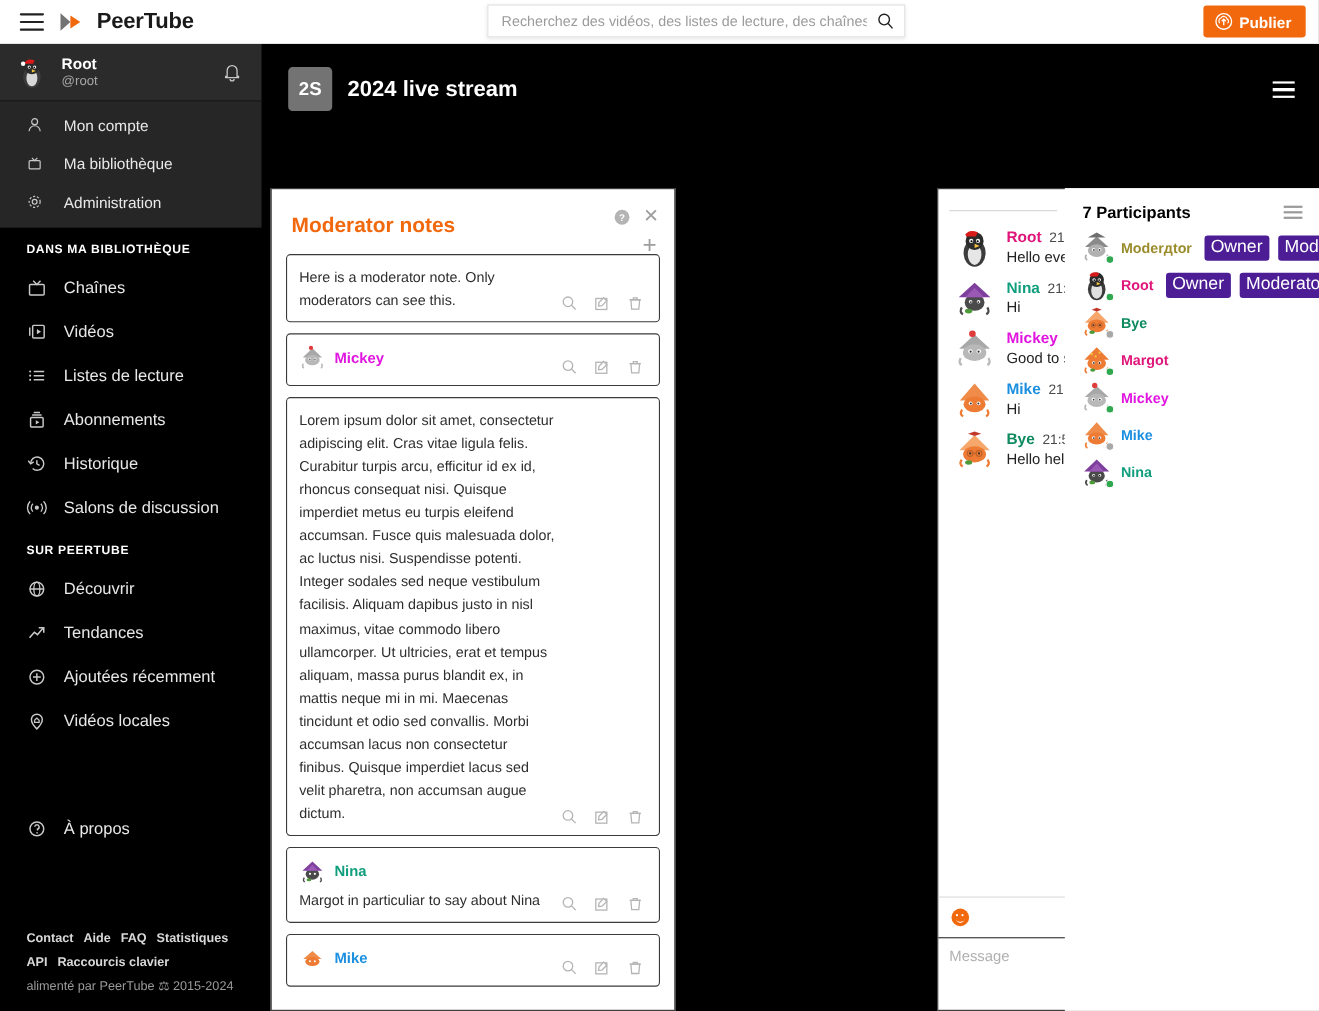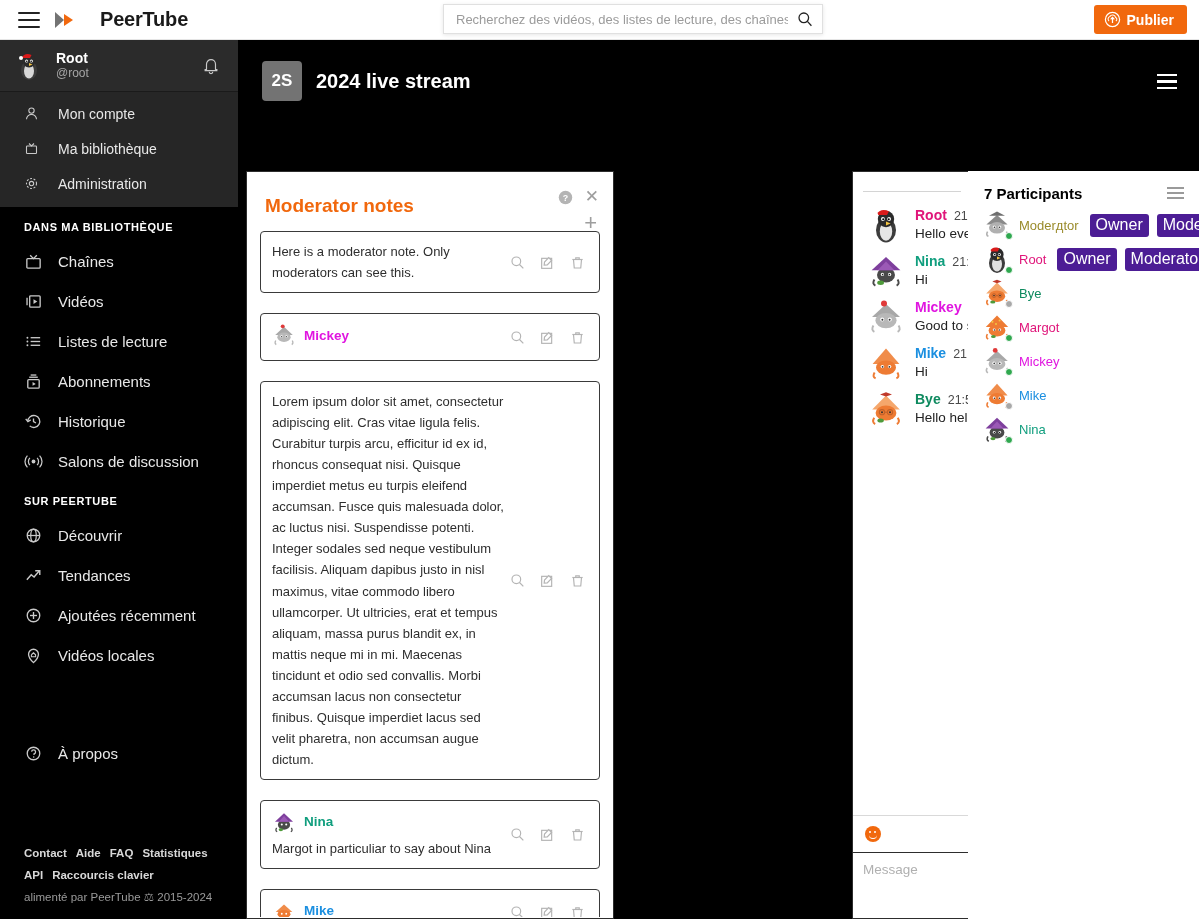--- a/index.html
+++ b/index.html
@@ -19,21 +19,21 @@
     border-bottom: 1px solid #e5e5e5;
     z-index: 30;
   }
   .hamburger-top {
     width: 22px; height: 16px; margin-left: 18px; margin-right: 14px;
     display: flex; flex-direction: column; justify-content: space-between;
     cursor: pointer;
   }
   .hamburger-top span { display: block; height: 2px; background: #222; border-radius: 1px; }
 
-  .brand { display: flex; align-items: center; gap: 24px; cursor: pointer; }
+  .brand { display: flex; align-items: center; gap: 12px; cursor: pointer; }
   .brand-logo { width: 22px; height: 20px; position: relative; }
   .brand-name { font-size: 20px; font-weight: bold; color: #1a1a1a; letter-spacing: -0.2px; }
 
   .search-wrap {
     position: absolute; left: 443px; top: 4px;
     width: 380px; height: 30px;
     background: #fff;
     border: 1px solid #e0e0e0;
     display: flex; align-items: center;
     box-shadow: 0 1px 4px rgba(0,0,0,0.10);
@@ -146,22 +146,22 @@
   }
   .notes-add {
     position: absolute; right: 16px; top: 40px;
     font-size: 22px; color: #9e9e9e; cursor: pointer; line-height: 1;
     font-weight: 300;
   }
   .notes-list { padding: 14px 13px 0 13px; height: 700px; overflow: hidden; }
 
   .note {
     border: 1px solid #3a3a3a; border-radius: 4px;
-    margin-bottom: 20px; padding: 9px 10px 9px 11px;
-    display: flex; align-items: center; background: #fff;
+    margin-bottom: 10px; padding: 9px 10px 9px 11px;
+    display: flex; align-items: flex-end; background: #fff;
   }
   .note-body { flex: 1; min-width: 0; padding-right: 6px; }
   .note-user { display: flex; align-items: center; gap: 8px; margin-bottom: 4px; }
   .note-av { width: 24px; height: 24px; flex: none; }
   .note-uname { font-size: 13.5px; font-weight: bold; }
   .note-text { font-size: 13px; color: #2e2e2e; line-height: 1.62; }
   .note-acts { display: flex; gap: 15px; align-items: center; flex: none; padding-right: 4px; }
   .act-ico { cursor: pointer; color: #b4b4b4; display: flex; }
 
   
@@ -232,21 +232,21 @@
   }
   .parts-menu span { height: 2.2px; background: #9a9a9a; display: block; }
   .part-row { display: flex; align-items: center; padding: 2px 8px 2px 14px; gap: 7px; cursor: pointer; }
   .part-avwrap { position: relative; width: 30px; height: 30px; flex: none; }
   .part-av { width: 30px; height: 30px; }
   .status-dot {
     position: absolute; right: -1px; bottom: 0px;
     width: 8px; height: 8px; border-radius: 50%;
     border: 1px solid #fff;
   }
-  .part-name { font-size: 13px; font-weight: normal; white-space: nowrap; }
+  .part-name { font-size: 13px; font-weight: bold; white-space: nowrap; }
   .badge {
     background: #4c1d95; color: #fff; font-size: 16px;
     padding: 2px 6px 3px 6px; border-radius: 3px; margin-left: 4px;
     white-space: nowrap;
   }
   .badges { display: flex; gap: 4px; margin-left: auto; padding-right: 6px; }
 
   svg { display: block; }
 </style>
 </head>

